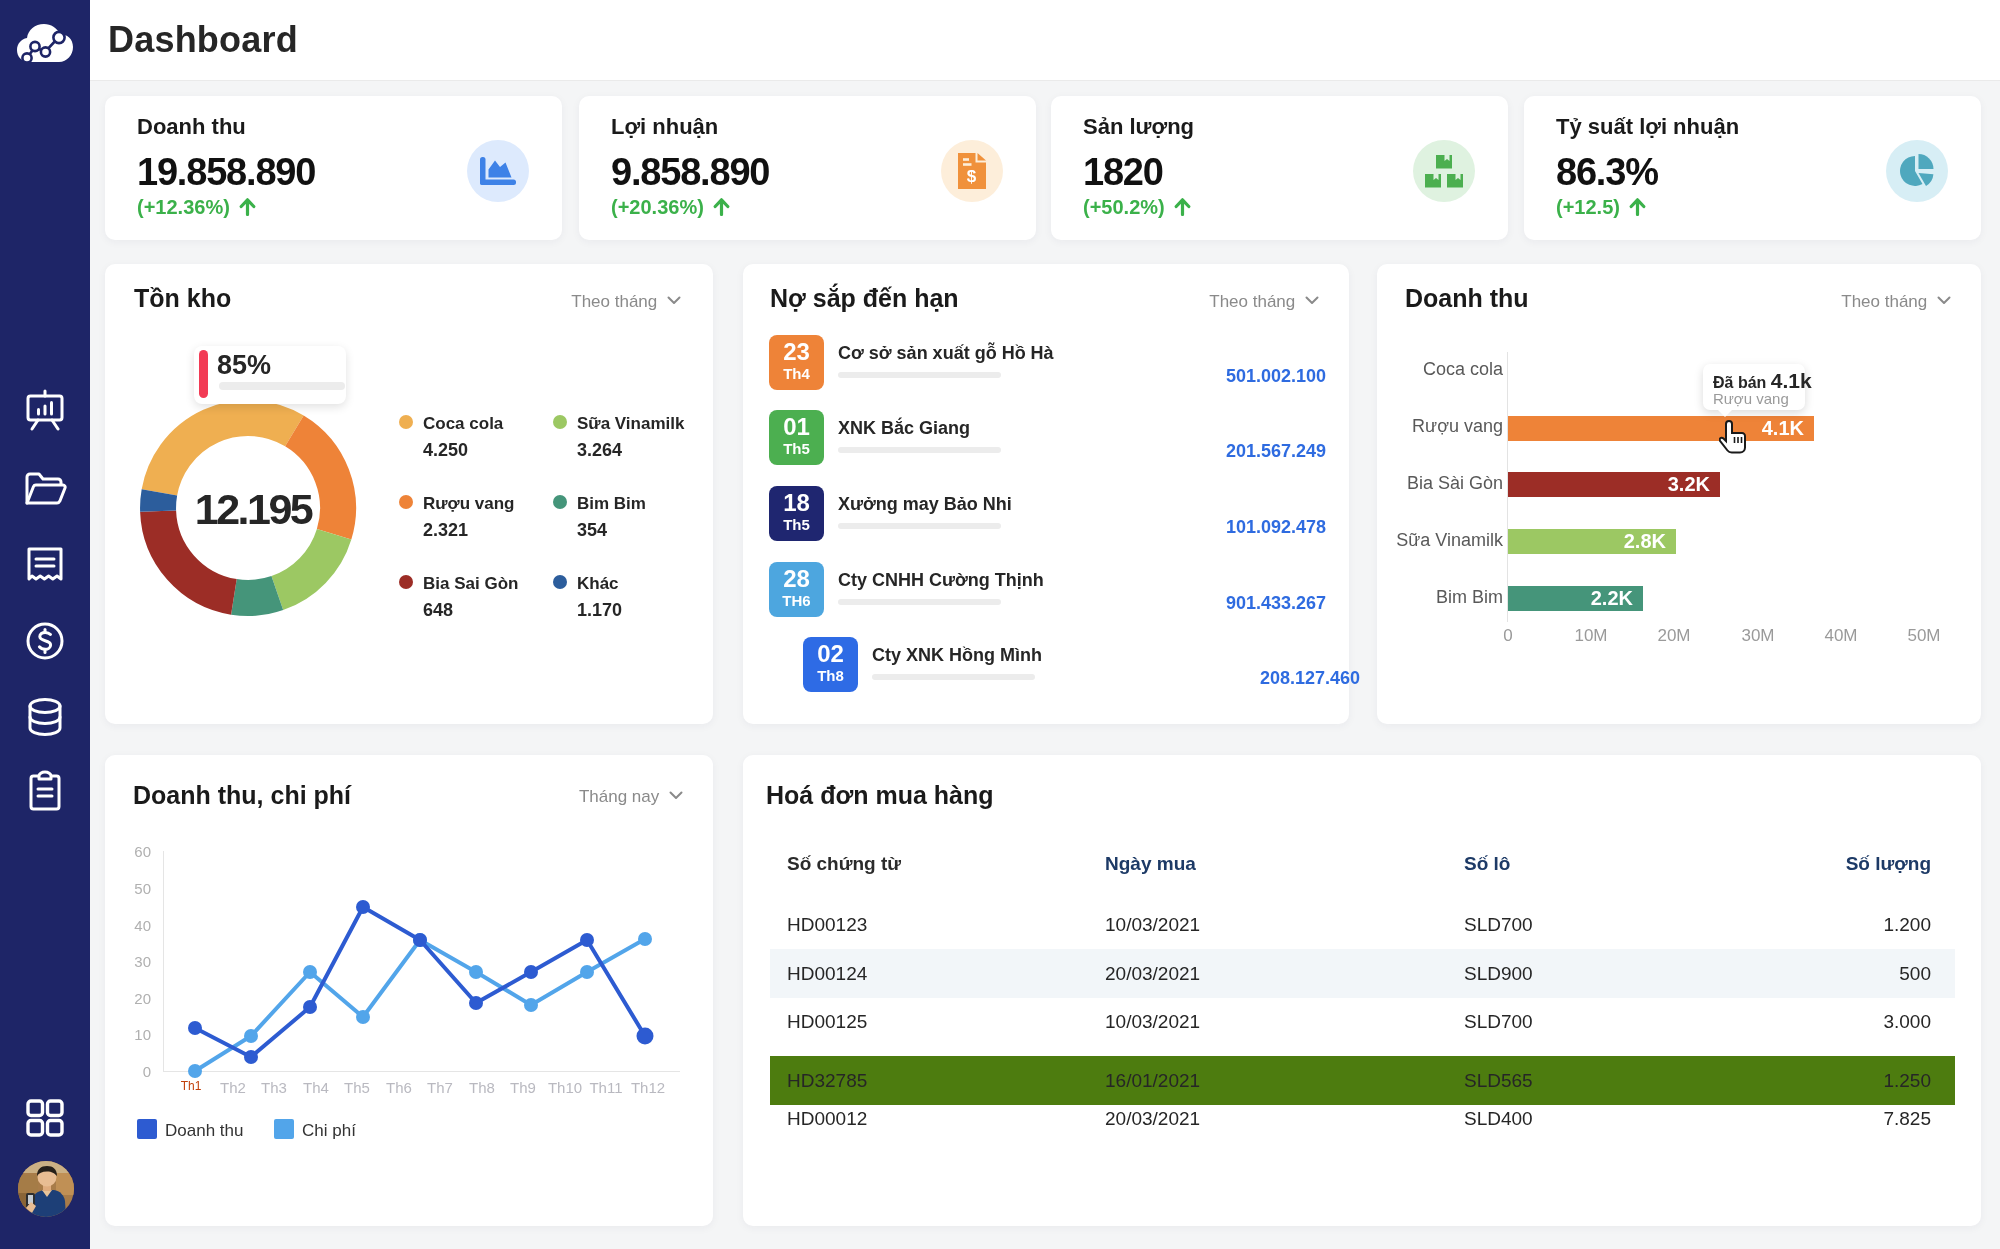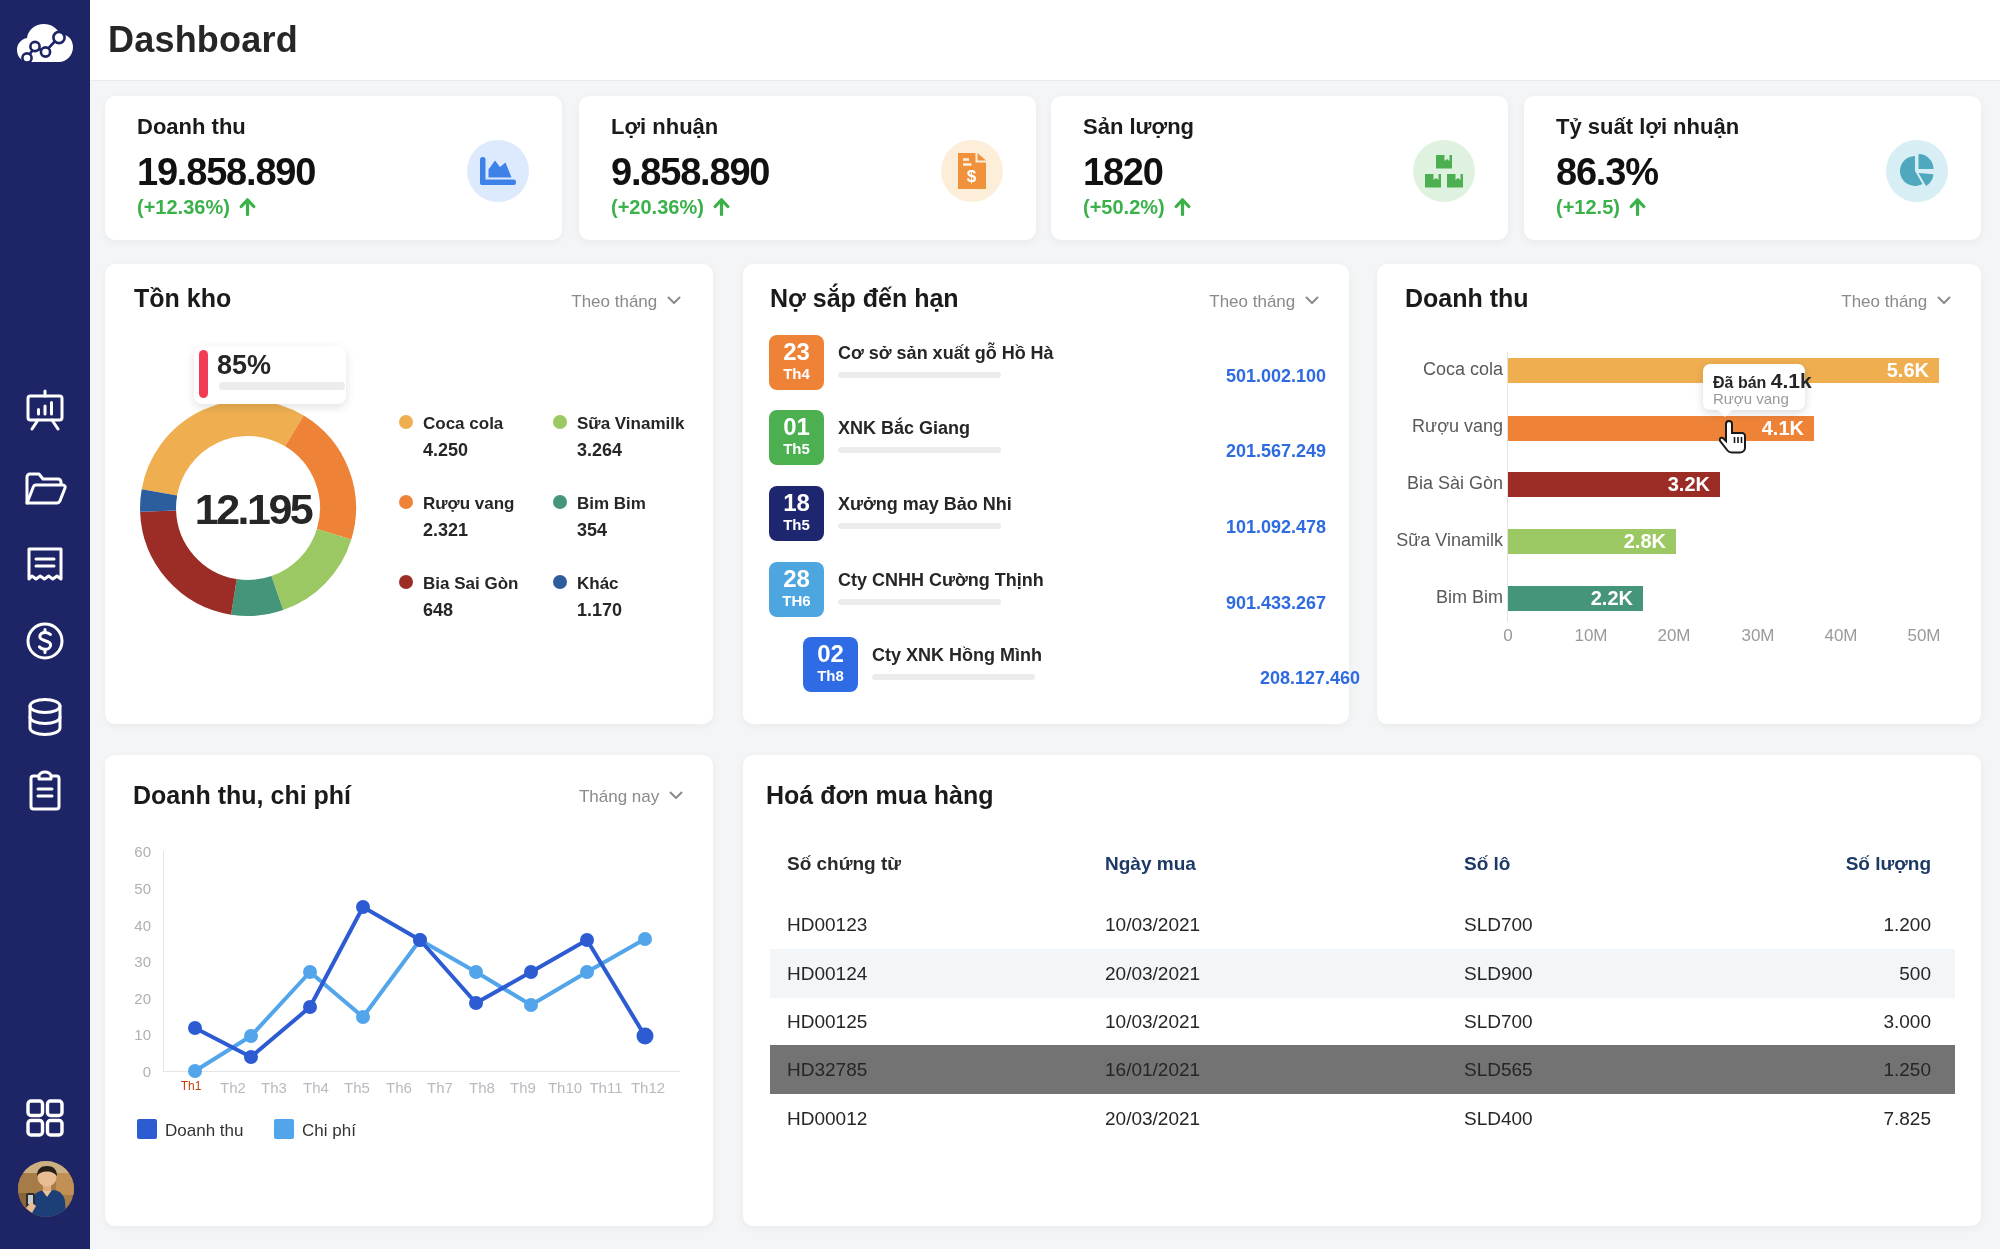--- a/index.html
+++ b/index.html
@@ -315,21 +315,20 @@
   <div class="ctitle" style="left:28px; top:20px;">Doanh thu</div>
   <div class="dropdown" style="right:30px; top:28px;">Theo tháng <svg width="14" height="9" viewBox="0 0 14 9" style="margin-left:5px; vertical-align:2px;">
         <path d="M1.5 1.5 L7 7 L12.5 1.5" stroke="#8a8a8a" stroke-width="2" fill="none" stroke-linecap="round" stroke-linejoin="round"></path>
       </svg></div>
   <div style="position:absolute; left:130px; top:88px; width:1px; height:270px; background:#e3e3e3;"></div>
   <div class="bar-lb" style="left:8px; top:95px;">Coca cola</div>
   <div class="bar-lb" style="left:8px; top:152px;">Rượu vang</div>
   <div class="bar-lb" style="left:8px; top:209px;">Bia Sài Gòn</div>
   <div class="bar-lb" style="left:8px; top:266px;">Sữa Vinamilk</div>
   <div class="bar-lb" style="left:8px; top:323px;">Bim Bim</div>
-  <div class="bar" style="left:131px; top:94px; width:431px; background:#efaf51;"><span style="margin-right:10px;">5.6K</span></div>
   <div class="bar" style="left:131px; top:152px; width:306px; background:#ee8338;"><span style="margin-right:10px;">4.1K</span></div>
   <div class="bar" style="left:131px; top:208px; width:212px; background:#9c2d26;"><span style="margin-right:10px;">3.2K</span></div>
   <div class="bar" style="left:131px; top:265px; width:168px; background:#9cc863;"><span style="margin-right:10px;">2.8K</span></div>
   <div class="bar" style="left:131px; top:322px; width:135px; background:#45957a;"><span style="margin-right:10px;">2.2K</span></div>
   <div class="xl" style="left:106px; top:362px;">0</div>
   <div class="xl" style="left:189px; top:362px;">10M</div>
   <div class="xl" style="left:272px; top:362px;">20M</div>
   <div class="xl" style="left:356px; top:362px;">30M</div>
   <div class="xl" style="left:439px; top:362px;">40M</div>
   <div class="xl" style="left:522px; top:362px;">50M</div>
@@ -425,21 +424,21 @@
     <div class="td" style="left:335px; top:14px;">20/03/2021</div>
     <div class="td" style="left:694px; top:14px;">SLD900</div>
     <div class="td" style="right:24px; top:14px;">500</div>
   </div>
   <div class="trow" style="top:242px;">
     <div class="td" style="left:17px; top:14px;">HD00125</div>
     <div class="td" style="left:335px; top:14px;">10/03/2021</div>
     <div class="td" style="left:694px; top:14px;">SLD700</div>
     <div class="td" style="right:24px; top:14px;">3.000</div>
   </div>
-  <div class="trow" style="top:290px; background:#737373;">
+  <div class="trow" style="top:301px; background:#4d7c0f;">
     <div class="td" style="left:17px; top:14px;">HD32785</div>
     <div class="td" style="left:335px; top:14px;">16/01/2021</div>
     <div class="td" style="left:694px; top:14px;">SLD565</div>
     <div class="td" style="right:24px; top:14px;">1.250</div>
   </div>
   <div class="trow" style="top:339px;">
     <div class="td" style="left:17px; top:14px;">HD00012</div>
     <div class="td" style="left:335px; top:14px;">20/03/2021</div>
     <div class="td" style="left:694px; top:14px;">SLD400</div>
     <div class="td" style="right:24px; top:14px;">7.825</div>

